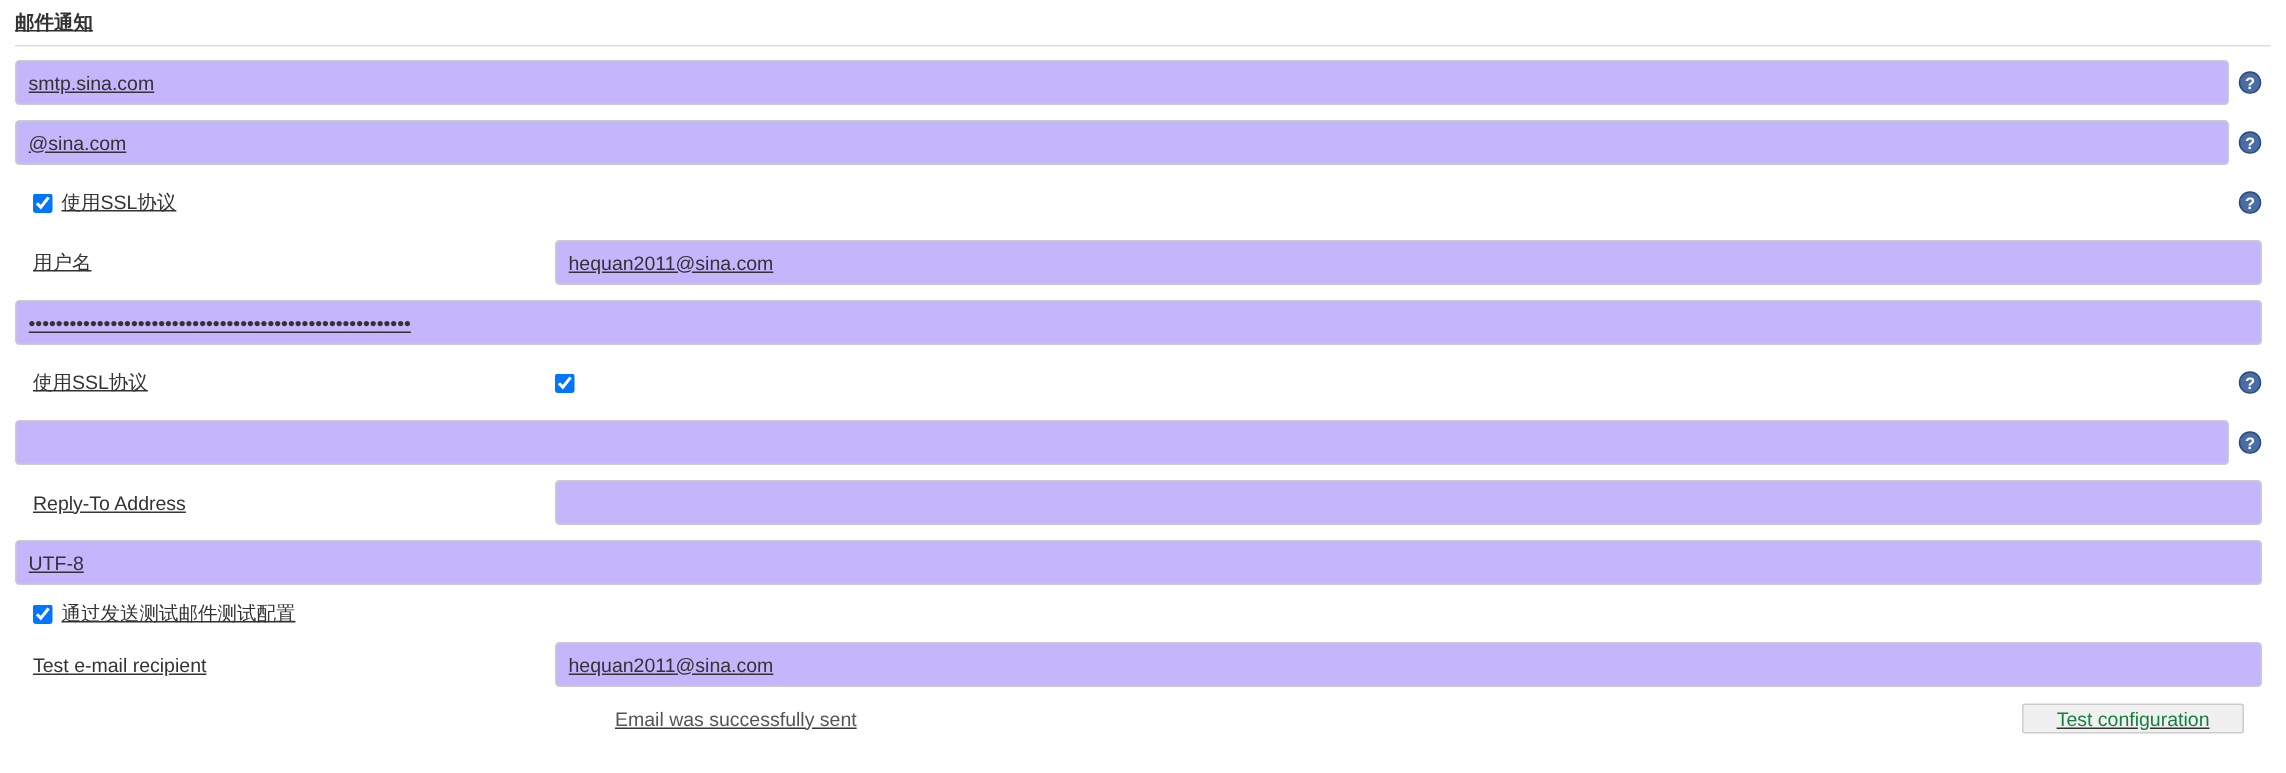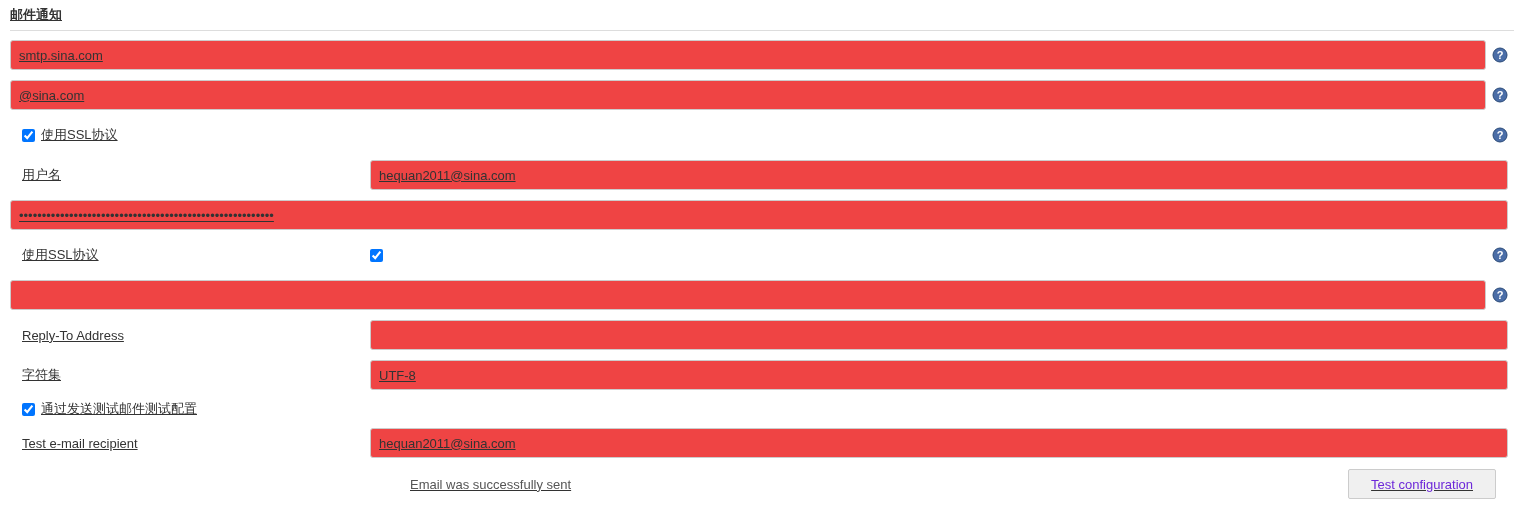--- a/index.html
+++ b/index.html
@@ -48,21 +48,21 @@
       padding-right: 6px;
     }
     input[type="text"], input[type="password"] {
       width: 100%;
       height: 30px;
       padding: 4px 8px;
       border: 1px solid #ccc;
       border-radius: 3px;
       font-size: 13px;
       color: #333;
-      background: #ef4444;
+      background: #c4b5fd;
     }
     input[type="checkbox"] {
       width: 13px;
       height: 13px;
       cursor: pointer;
     }
     .help-icon {
       width: 16px;
       height: 16px;
       flex-shrink: 0;
@@ -80,27 +80,27 @@
       color: #555;
       margin-left: 0;
     }
     .button-row {
       flex: 1;
       display: flex;
       justify-content: flex-end;
       padding-right: 12px;
     }
     button.test-btn {
-      height: 30px;
+      height: 20px;
       padding: 0 22px;
       background: #f0f0f0;
       border: 1px solid #ccc;
       border-radius: 2px;
       font-size: 13px;
-      color: #6d28d9;
+      color: #15803d;
       cursor: pointer;
     }
   </style>
 </head>
 <body>
 
 <div class="section">
   <div class="section-title">邮件通知</div>
 
   <div class="form-row">
@@ -188,23 +188,20 @@
   <div class="form-row">
     <div class="label-col">
       <span>Reply-To Address</span>
     </div>
     <div class="input-col">
       <input type="text" value="" style="">
     </div>
   </div>
 
   <div class="form-row">
-    <div class="label-col">
-      <span>字符集</span>
-    </div>
     <div class="input-col">
       <input type="text" value="UTF-8" style="">
     </div>
   </div>
 
   <div class="form-row" style="min-height:28px;">
     <div class="label-col">
       <input type="checkbox" checked="" style="">
       <span>通过发送测试邮件测试配置</span>
     </div>

